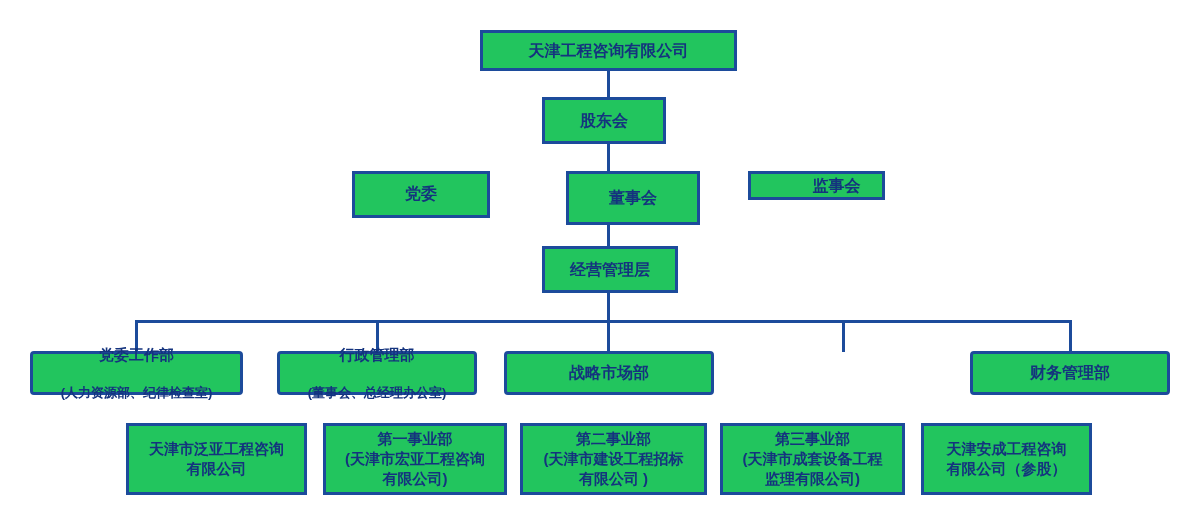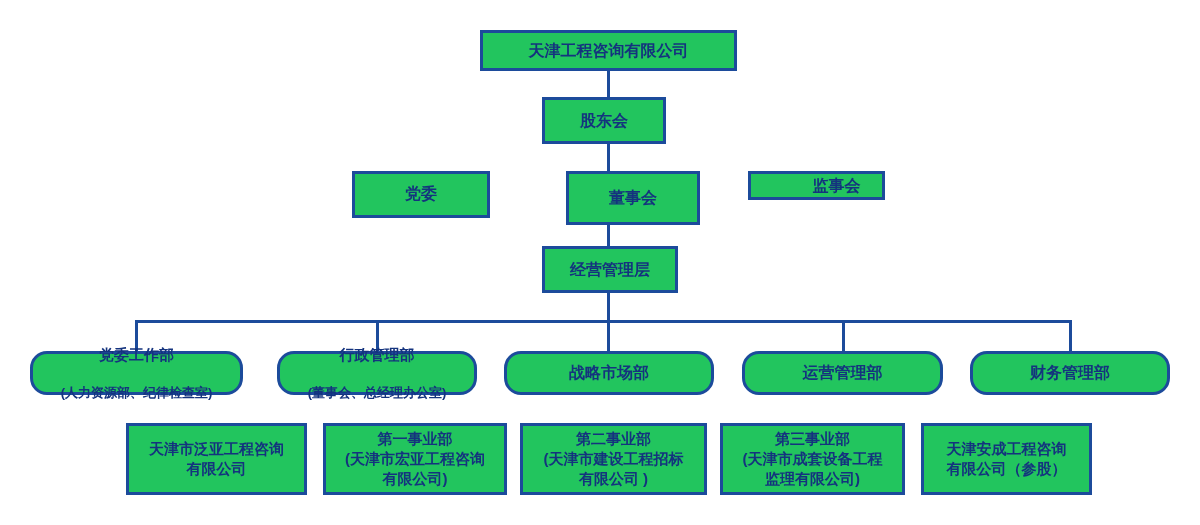--- a/index.html
+++ b/index.html
@@ -17,21 +17,21 @@
     position: absolute;
     box-sizing: border-box;
     border: 3px solid #1c4b9b;
     background: #22c55e;
     display: flex;
     flex-direction: column;
     align-items: center;
     justify-content: center;
     text-align: center;
   }
-  .rounded { border-radius: 17px; gap: 20px; }
+  .rounded { border-radius: 4px; gap: 20px; }
   .line { position: absolute; background: #1c4b9b; }
   .lbl-lg  { font-size: 16px; line-height: 20px; }
   .dept-title { font-size: 15px; line-height: 19px; }
   .dept-sub   { font-size: 13px; line-height: 17px; }
   .sub-line   { font-size: 15px; line-height: 20px; }
 </style>
 </head>
 <body>
 
 <div class="canvas">
@@ -72,23 +72,20 @@
     <span class="dept-title">党委工作部</span>
     <span class="dept-sub">(人力资源部、纪律检查室)</span>
   </div>
   <div class="box rounded" style="left:277px; top:351px; width:200px; height:44px;">
     <span class="dept-title">行政管理部</span>
     <span class="dept-sub">(董事会、总经理办公室)</span>
   </div>
   <div class="box rounded" style="left:504px; top:351px; width:210px; height:44px;">
     <span class="lbl-lg">战略市场部</span>
   </div>
-  <div class="box rounded" style="left:742px; top:351px; width:201px; height:44px;">
-    <span class="lbl-lg">运营管理部</span>
-  </div>
   <div class="box rounded" style="left:970px; top:351px; width:200px; height:44px;">
     <span class="lbl-lg">财务管理部</span>
   </div>
 
   <div class="box" style="left:126px; top:423px; width:181px; height:72px;">
     <span class="sub-line">天津市泛亚工程咨询</span>
     <span class="sub-line">有限公司</span>
   </div>
   <div class="box" style="left:323px; top:423px; width:184px; height:72px;">
     <span class="sub-line">第一事业部</span>

